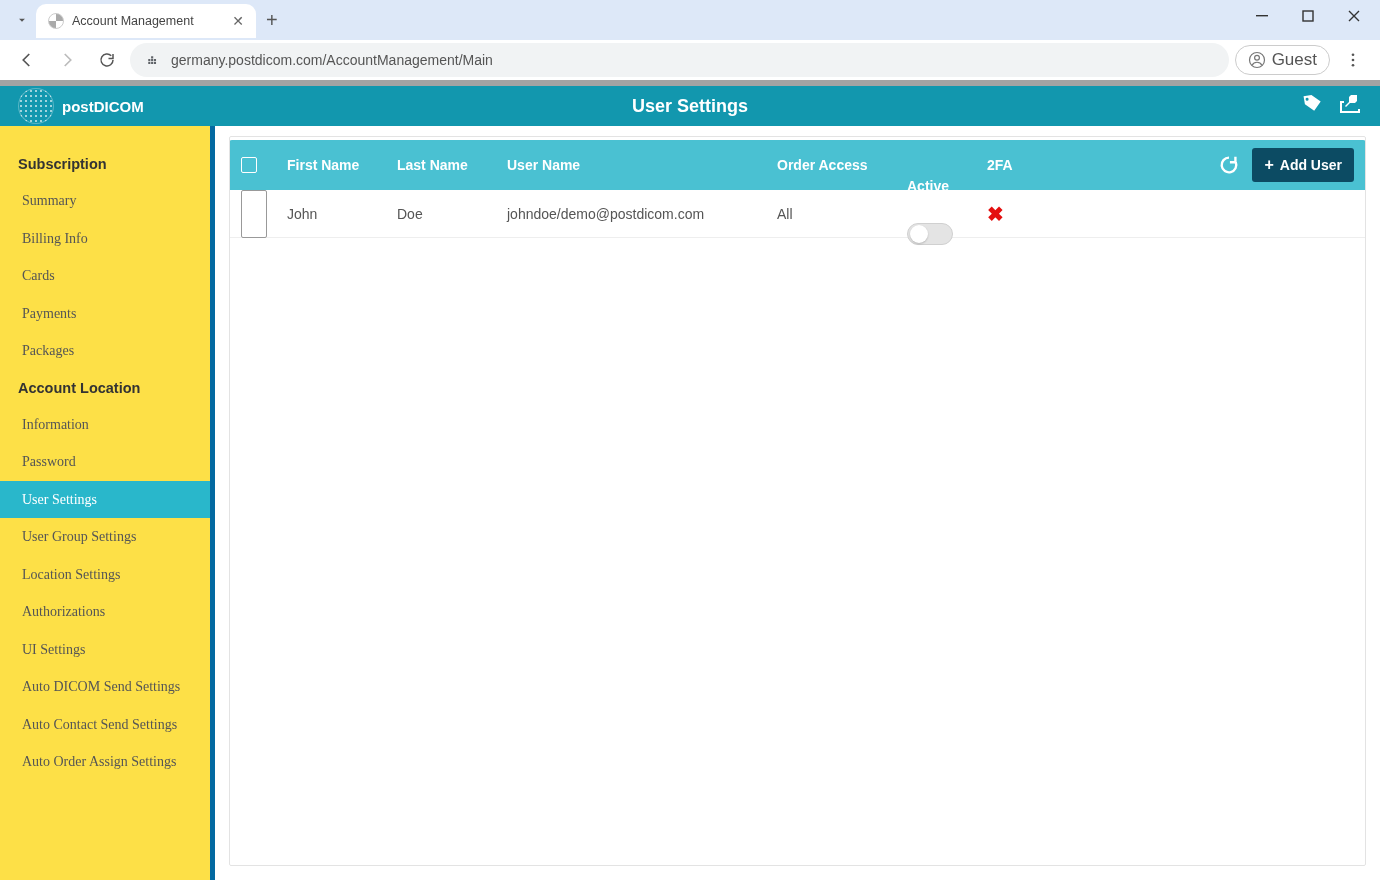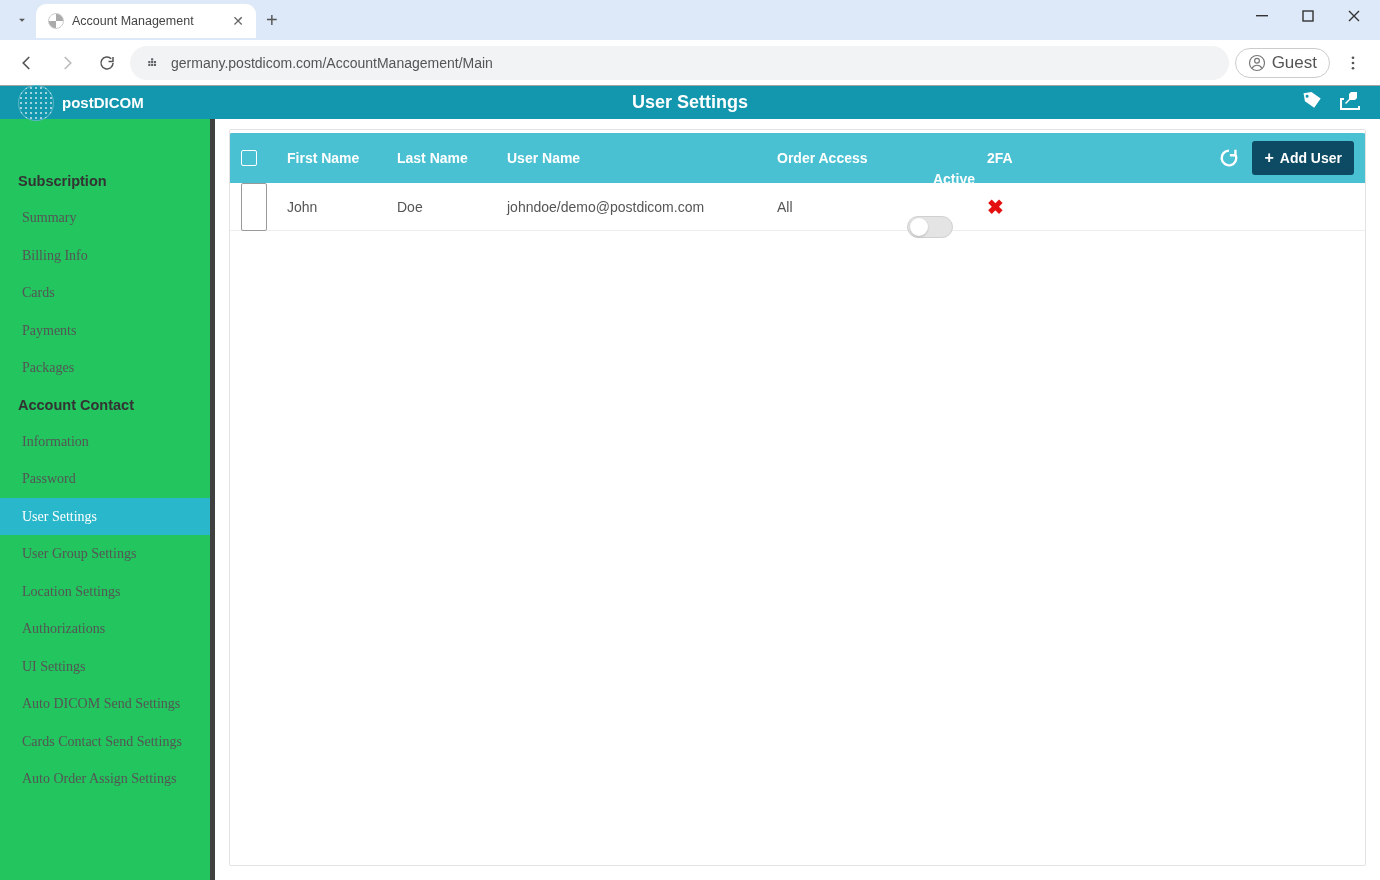--- a/index.html
+++ b/index.html
@@ -9,52 +9,52 @@
   .browser-top { background: #dde8f8; height: 40px; display: flex; align-items: center; padding: 0 8px; position: relative; }
   .tab-dropdown { width: 28px; height: 28px; display:flex; align-items:center; justify-content:center; color:#444; cursor:pointer; }
   .tab { background: #fff; height: 34px; margin-top: 2px; border-radius: 10px 10px 0 0; display: flex; align-items: center; padding: 12px 12px; min-width: 220px; gap: 8px; color: #444; font-size: 12.5px; }
   .tab .favicon { width:16px; height:16px; border-radius:50%; background: repeating-conic-gradient(#aaa 0 25%, #fff 0 50%); border:1px solid #ccc; }
   .tab .tab-close { margin-left: auto; color:#666; font-size:14px; cursor:pointer; }
   .new-tab { margin-left: 10px; color:#555; font-size:20px; cursor:pointer; }
   .win-controls { position:absolute; right:4px; top:0; display:flex; gap: 2px; }
   .win-btn { width: 44px; height: 32px; display:flex; align-items:center; justify-content:center; color:#333; }
   .win-btn svg { width:12px; height:12px; }
 
-  .addr-bar { background: #fff; height: 46px; display:flex; align-items:center; padding: 0 10px; gap: 6px; border-bottom:1px solid #a3a3a3; }
+  .addr-bar { background: #fff; height: 46px; display:flex; align-items:center; padding: 0 10px; gap: 6px; border-bottom:6px solid #a3a3a3; }
   .nav-btn { width: 34px; height:34px; display:flex; align-items:center; justify-content:center; color:#555; border-radius:50%; cursor:pointer; }
   .nav-btn.disabled { color:#bbb; }
   .url-box { flex:1; background:#f1f3f4; height:34px; border-radius:17px; display:flex; align-items:center; padding:0 14px; gap:10px; color:#555; font-size:14px; }
   .url-chip { display:flex; align-items:center; }
   .guest-bubble { border:1px solid #ccc; border-radius:16px; padding:4px 12px; display:flex; align-items:center; gap:6px; color:#555; font-size:17px; cursor:pointer; }
   .dots { width:34px; height:34px; display:flex; align-items:center; justify-content:center; color:#555; cursor:pointer; }
 
   
   .app { height: 794px; display:flex; flex-direction:column; }
-  .app-header { background:#1297ae; color:#fff; height:33px; display:flex; align-items:center; padding:0 18px; position:relative; }
+  .app-header { background:#1297ae; color:#fff; height:40px; display:flex; align-items:center; padding:0 18px; position:relative; }
   .logo { display:flex; align-items:center; gap:8px; font-weight:600; font-size:15px; }
   .logo-dot { width:36px; height:36px; border-radius:50%; background: radial-gradient(circle at 40% 40%, rgba(255,255,255,0.6) 1px, transparent 1px) 0 0/5px 5px, #1297ae; border:1px solid rgba(255,255,255,0.3); }
   .header-title { position:absolute; left:50%; transform:translateX(-50%); font-weight:700; font-size:18px; }
   .header-icons { margin-left:auto; display:flex; gap:14px; }
   .header-icons svg { width:24px; height:24px; fill:#fff; }
 
   .app-body { flex:1; display:flex; min-height:0; }
-  .sidebar { width:215px; background:#22c55e; border-right:5px solid #404040; overflow:auto; padding-top:44px; }
+  .sidebar { width:215px; background:#fde047; border-right:5px solid #0369a1; overflow:auto; padding-top:20px; }
   .side-header { font-weight:700; color:#333; font-size:14.5px; padding:10px 18px; }
   .side-item { color:#555; font-size:14px; padding:10px 22px; cursor:pointer; line-height:1.25;font-family:Liberation Serif, serif; }
   .side-item.active { background:#29b7cb; color:#fff; }
 
   .content { flex:1; padding:14px; background:#fff; position:relative; overflow:auto;border-radius:24px; }
   .table-head { background:#4ac1d2; color:#fff; height:50px; border-radius:3px 3px 0 0; display:flex; align-items:center; padding:0 12px; font-size:14px; font-weight:600; }
   .col-check { width:40px; display:flex; align-items:center; }
   .col { padding:0 6px; }
   .col-fn { width:110px; }
   .col-ln { width:110px; }
   .col-un { width:270px; }
   .col-oa { width:130px; }
-  .col-ac { width:80px; text-align:right;margin-top:41px; }
+  .col-ac { width:80px; text-align:left;margin-top:41px; }
   .col-2fa { width:80px; }
   .col-actions { margin-left:auto; display:flex; align-items:center; gap:8px; }
   .chk { width:16px; height:16px; border:1.5px solid #fff; border-radius:2px; cursor:pointer; }
   .chk.row { border-color:#999; }
   .refresh-btn { width:30px; height:30px; display:flex; align-items:center; justify-content:center; cursor:pointer; }
   .refresh-btn svg { fill:#fff; width:22px; height:22px; }
   .add-user-btn { background:#0c4b63; color:#fff; border:none; height:34px; padding:0 12px; border-radius:3px; font-size:14px; font-weight:600; display:flex; align-items:center; gap:6px; cursor:pointer; }
   .add-user-btn .plus { font-size:16px; font-weight:900; }
 
   .row { border-bottom:1px solid #eee; height:48px; display:flex; align-items:center; padding:0 12px; font-size:14px; color:#555; }
@@ -162,30 +162,30 @@
 
   <div class="app-body">
     <div class="sidebar">
       <div class="side-header">Subscription</div>
       <div class="side-item">Summary</div>
       <div class="side-item">Billing Info</div>
       <div class="side-item">Cards</div>
       <div class="side-item">Payments</div>
       <div class="side-item">Packages</div>
 
-      <div class="side-header">Account Contact</div>
+      <div class="side-header">Account Location</div>
       <div class="side-item">Information</div>
       <div class="side-item">Password</div>
       <div class="side-item active">User Settings</div>
       <div class="side-item">User Group Settings</div>
       <div class="side-item">Location Settings</div>
       <div class="side-item">Authorizations</div>
       <div class="side-item">UI Settings</div>
       <div class="side-item">Auto DICOM Send Settings</div>
-      <div class="side-item">Cards Contact Send Settings</div>
+      <div class="side-item">Auto Contact Send Settings</div>
       <div class="side-item">Auto Order Assign Settings</div>
 
     </div>
 
     <div class="content">
       <div class="content-frame"></div>
 
       <div class="table-head">
         <div class="col-check">
             <div class="chk"></div>

